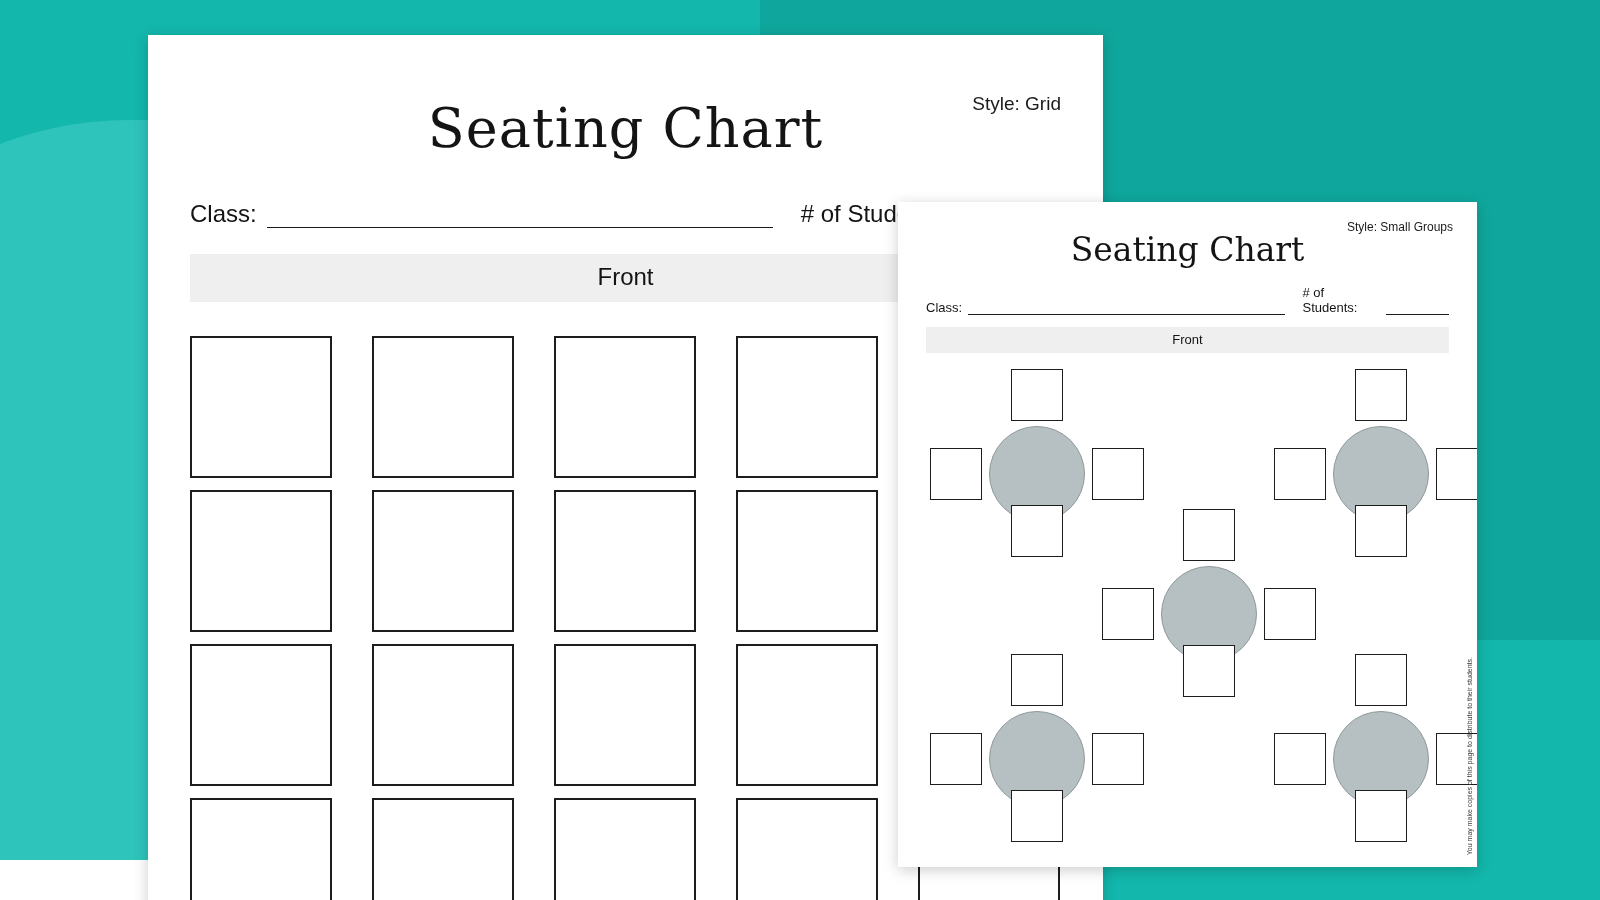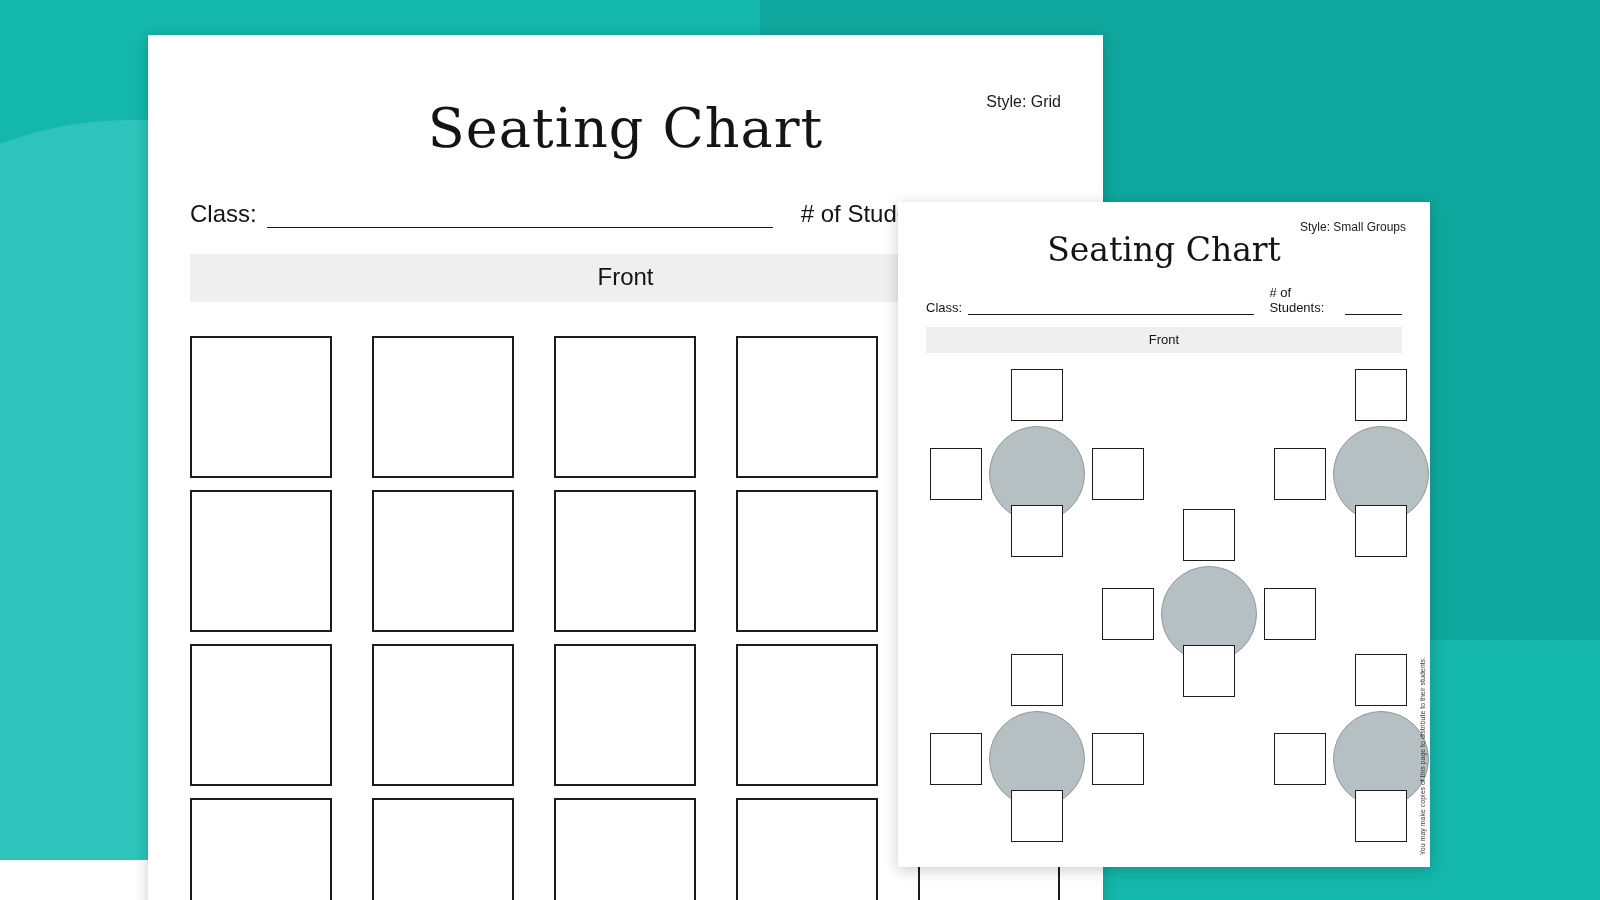--- a/index.html
+++ b/index.html
@@ -60,21 +60,21 @@
     left: 148px;
     top: 35px;
     width: 955px;
     height: 880px;
     z-index: 1;
   }
   #sheet-grid .style-label {
     position: absolute;
     right: 42px;
     top: 58px;
-    font-size: 16px;
+    font-size: 19px;
     color: #1b1b1b;
   }
   #sheet-grid .chart-title {
     text-align: center;
     margin-top: 62px;
     font-family: "DejaVu Serif", serif;
     font-size: 54px;
     letter-spacing: 1px;
     color: #141414;
   }
@@ -113,21 +113,21 @@
   }
   #sheet-grid .seat-box {
     border: 2px solid #1d1d1d;
     background: #ffffff;
   }
 
   
   #sheet-groups {
     left: 898px;
     top: 202px;
-    width: 532px;
+    width: 579px;
     height: 665px;
     z-index: 2;
   }
   #sheet-groups .style-label {
     position: absolute;
     right: 24px;
     top: 18px;
     font-size: 12px;
     color: #1b1b1b;
   }

